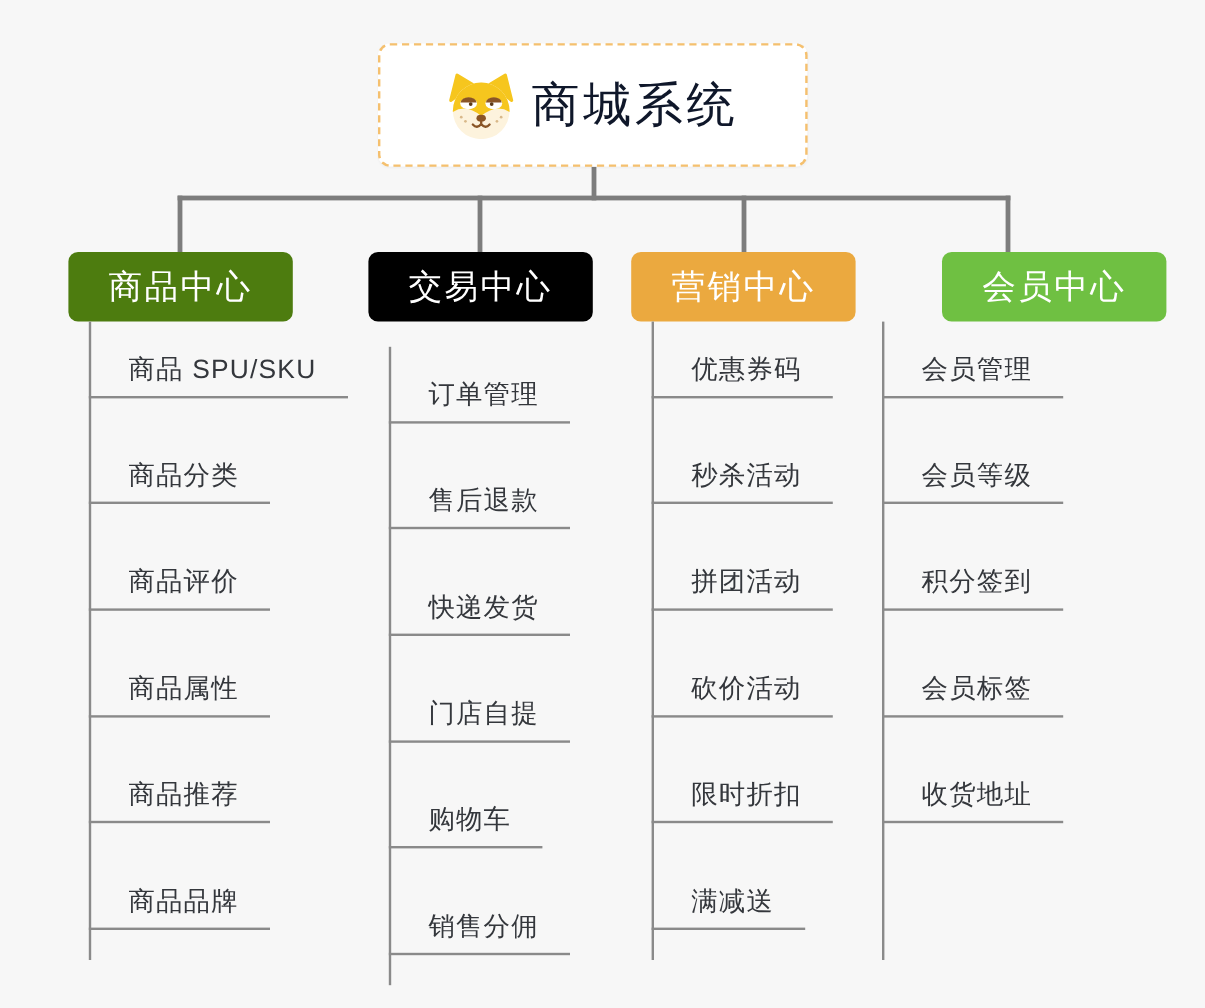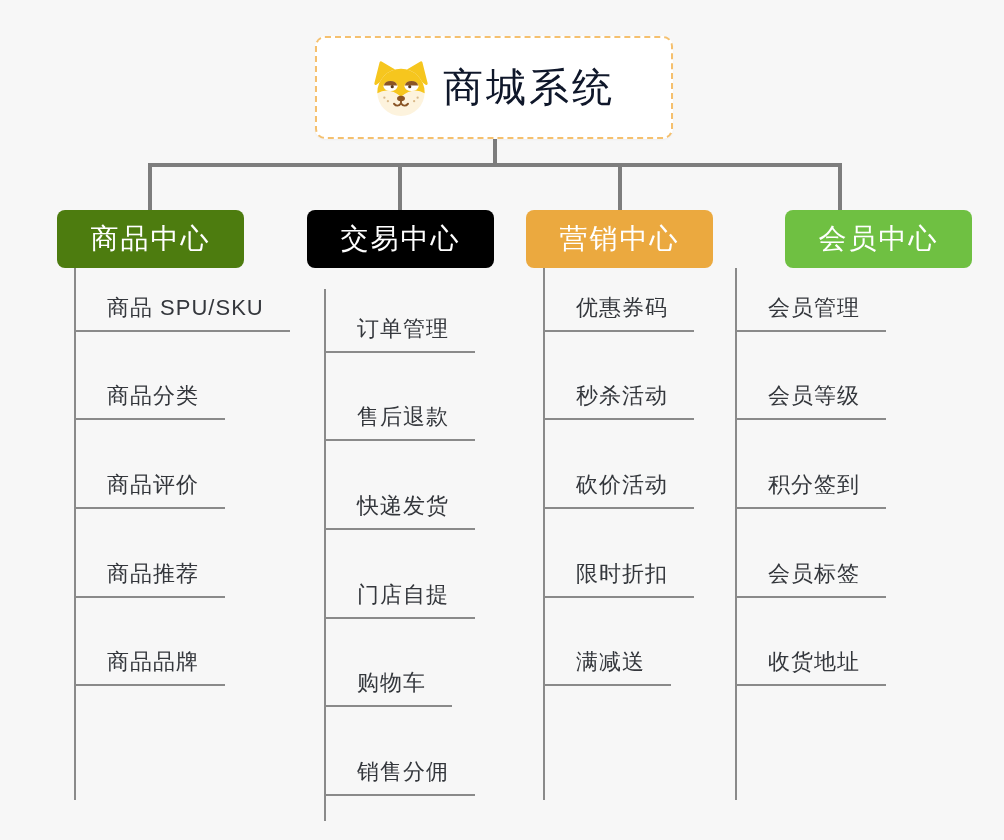--- a/index.html
+++ b/index.html
@@ -145,20 +145,23 @@
       <li>
           <span class="sub-label">商品 SPU/SKU</span>
         </li>
       <li>
           <span class="sub-label">商品分类</span>
         </li>
       <li>
           <span class="sub-label">商品评价</span>
         </li>
       <li>
+          <span class="sub-label">商品属性</span>
+        </li>
+      <li>
           <span class="sub-label">商品推荐</span>
         </li>
       <li>
           <span class="sub-label">商品品牌</span>
         </li>
     </ul>
   </div>
 
   <div class="col col-1">
     <div class="vline"></div>
@@ -187,20 +190,23 @@
   <div class="col col-2">
     <div class="vline"></div>
     <ul class="subs">
       <li>
           <span class="sub-label">优惠券码</span>
         </li>
       <li>
           <span class="sub-label">秒杀活动</span>
         </li>
       <li>
+          <span class="sub-label">拼团活动</span>
+        </li>
+      <li>
           <span class="sub-label">砍价活动</span>
         </li>
       <li>
           <span class="sub-label">限时折扣</span>
         </li>
       <li>
           <span class="sub-label">满减送</span>
         </li>
     </ul>
   </div>

